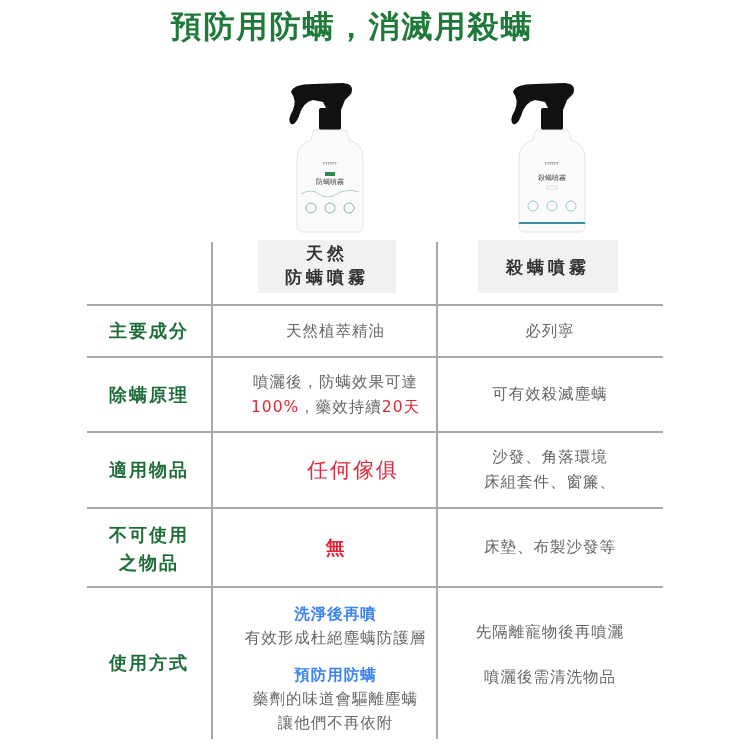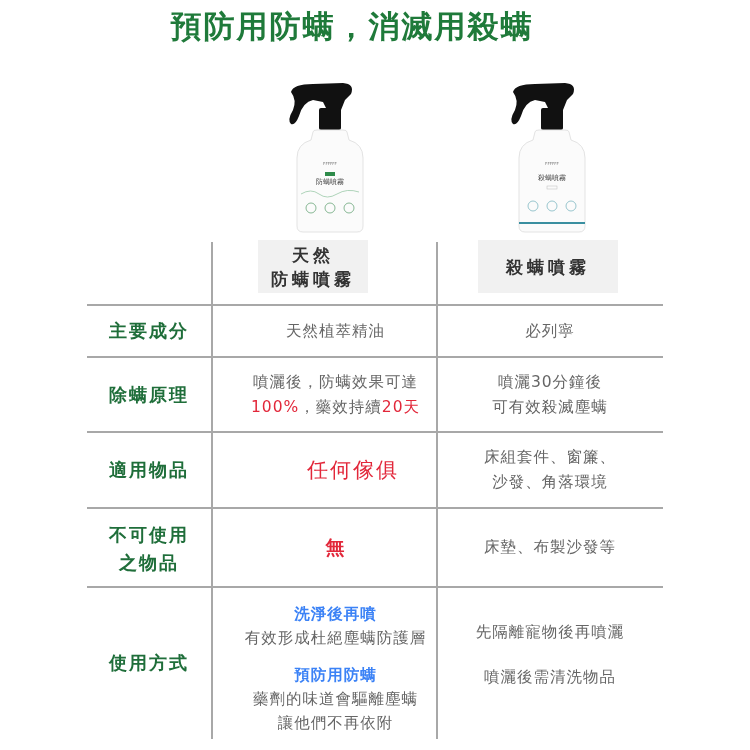--- a/index.html
+++ b/index.html
@@ -14,21 +14,21 @@
   .bottle { position: absolute; }
   .bottle svg { display: block; }
   #bottle-1 { left: 283px; top: 80px; }
   #bottle-2 { left: 505px; top: 80px; }
 
   .prod-label {
     position: absolute; top: 240px; height: 53px; background: #f1f1f1;
     display: flex; flex-direction: column; align-items: center; justify-content: center;
     font-size: 17px; font-weight: bold; color: #333; letter-spacing: 4px; line-height: 24px;
   }
-  #label-1 { left: 258px; width: 110px; }
+  #label-1 { left: 258px; width: 138px; font-family: Liberation Mono, monospace; }
   #label-2 { left: 478px; width: 140px; }
 
   .vline { position: absolute; width: 2px; background: #a8a8a8; top: 242px; height: 497px; }
   #vline-1 { left: 211px; }
   #vline-2 { left: 436px; }
 
   .hline { position: absolute; left: 87px; width: 576px; height: 2px; background: #a8a8a8; }
 
   .cell {
     position: absolute; display: flex; flex-direction: column; align-items: center; justify-content: center;
@@ -97,31 +97,30 @@
 <div class="cell rowlabel" style="top:298px;height:66px">主要成分</div>
 <div class="cell col1" style="top:306px;height:50px">天然植萃精油</div>
 <div class="cell col2" style="top:306px;height:50px">必列寧</div>
 
 <div class="cell rowlabel" style="top:358px;height:73px">除螨原理</div>
 <div class="cell col1" style="top:358px;height:73px">
   <div>噴灑後，防螨效果可達</div>
   <div><span class="red">100%</span><span>，藥效持續</span><span class="red">20天</span></div>
 </div>
 <div class="cell col2" style="top:358px;height:73px">
-  <div>噴灑30分鐘後</div>
   <div>可有效殺滅塵螨</div>
 </div>
 
 <div class="cell rowlabel" style="top:433px;height:74px">適用物品</div>
 <div class="cell col1" style="top:433px;height:74px">
   <span class="big-red">任何傢俱</span>
 </div>
 <div class="cell col2" style="top:433px;height:74px">
+  <div>沙發、角落環境</div>
   <div>床組套件、窗簾、</div>
-  <div>沙發、角落環境</div>
 </div>
 
 <div class="cell rowlabel" style="top:509px;height:80px">
   <div>不可使用</div>
   <div>之物品</div>
 </div>
 <div class="cell col1" style="top:509px;height:77px">
   <span class="red" style="font-size:19px;font-weight:bold">無</span>
 </div>
 <div class="cell col2" style="top:509px;height:77px">

